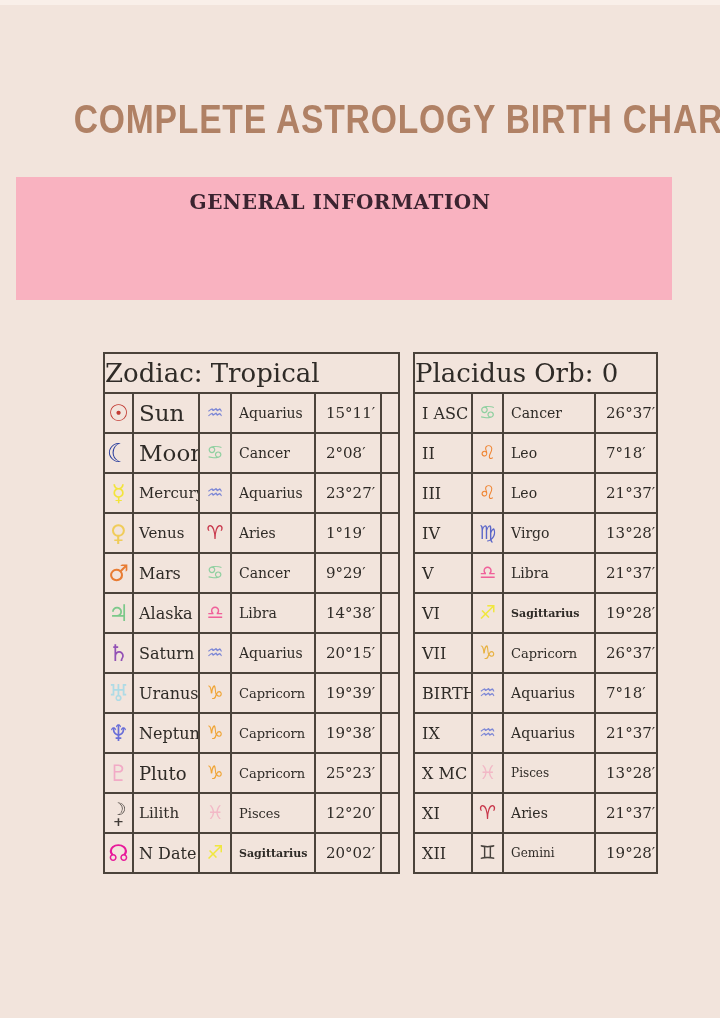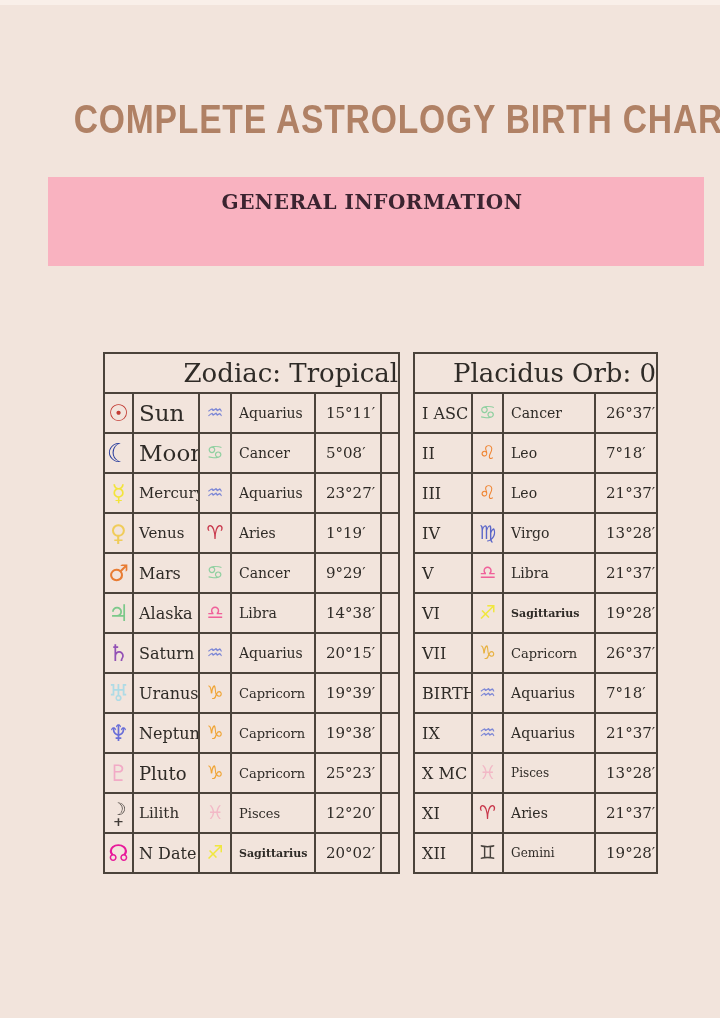--- a/index.html
+++ b/index.html
@@ -27,22 +27,22 @@
     font-weight:bold;
     font-size:41px;
     letter-spacing:1px;
     transform:scaleX(0.82);
     transform-origin:center;
     white-space:nowrap;
   }
 
   
   .info-panel {
-    margin:34px auto 0 48px;
-    width:656px; height:89px;
+    margin:34px auto 0 16px;
+    width:656px; height:123px;
     padding:13px 24px 0 16px;
   }
   .info-heading {
     text-align:center;
     font-size:20px;
     font-weight:bold;
     letter-spacing:0.5px;
   }
   .info-grid {
     margin-top:16px;
@@ -59,21 +59,21 @@
     left:103px; top:352px;
     display:flex;
     gap:13px;
   }
   table { border-collapse:collapse; table-layout:fixed; }
   th, td { border:2px solid #4b433b; vertical-align:middle; }
   th {
     height:40px;
     font-size:26px;
     font-weight:normal;
-    text-align:right;
+    text-align:left;
     color:#2f2b27;
   }
   td { height:40px; color:#2f2b27; overflow:hidden; }
   .t-zodiac { width:295px; }
   .t-houses { width:243px; }
 
   .c-psym, .c-ssym { text-align:center; }
   .glyph {
     font-family:"DejaVu Sans", sans-serif;
     font-weight:bold;
@@ -137,21 +137,21 @@
           <td class="c-ssym"><span class="glyph g-sign" style="color: rgb(123, 134, 214);">♒</span></td>
           <td class="c-sname">Aquarius</td>
           <td class="c-deg">15°11′</td>
           <td class="c-empty"></td>
         </tr>
         <tr>
           <td class="c-psym"><span class="glyph g-lg" style="color: rgb(43, 63, 158);">☾</span></td>
           <td class="c-pname n-xl">Moon</td>
           <td class="c-ssym"><span class="glyph g-sign" style="color: rgb(143, 208, 160);">♋</span></td>
           <td class="c-sname">Cancer</td>
-          <td class="c-deg">5°08′</td>
+          <td class="c-deg">2°08′</td>
           <td class="c-empty"></td>
         </tr>
         <tr>
           <td class="c-psym"><span class="glyph" style="color: rgb(242, 228, 58);">☿</span></td>
           <td class="c-pname n-md">Mercury</td>
           <td class="c-ssym"><span class="glyph g-sign" style="color: rgb(123, 134, 214);">♒</span></td>
           <td class="c-sname">Aquarius</td>
           <td class="c-deg">23°27′</td>
           <td class="c-empty"></td>
         </tr>

